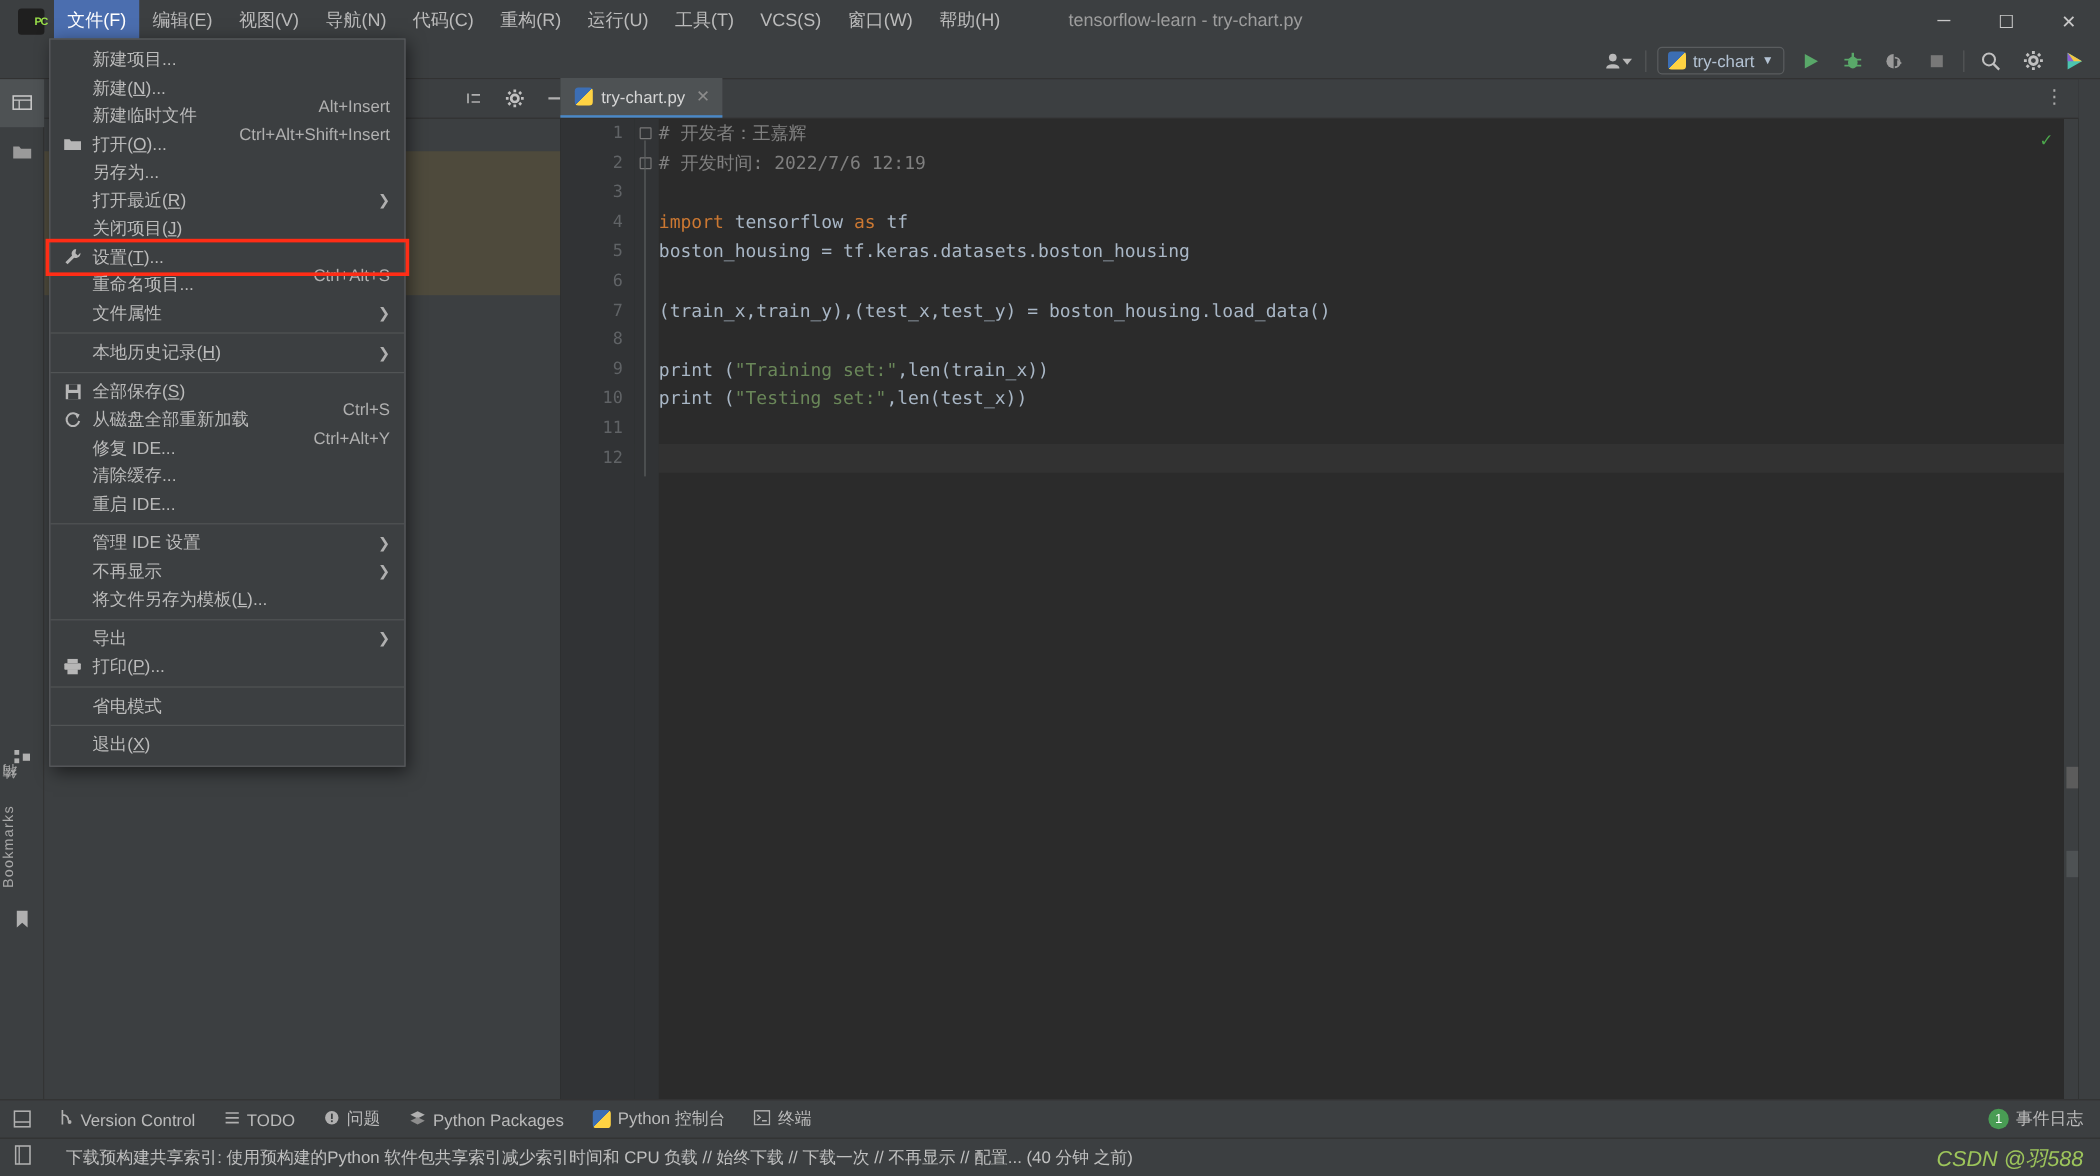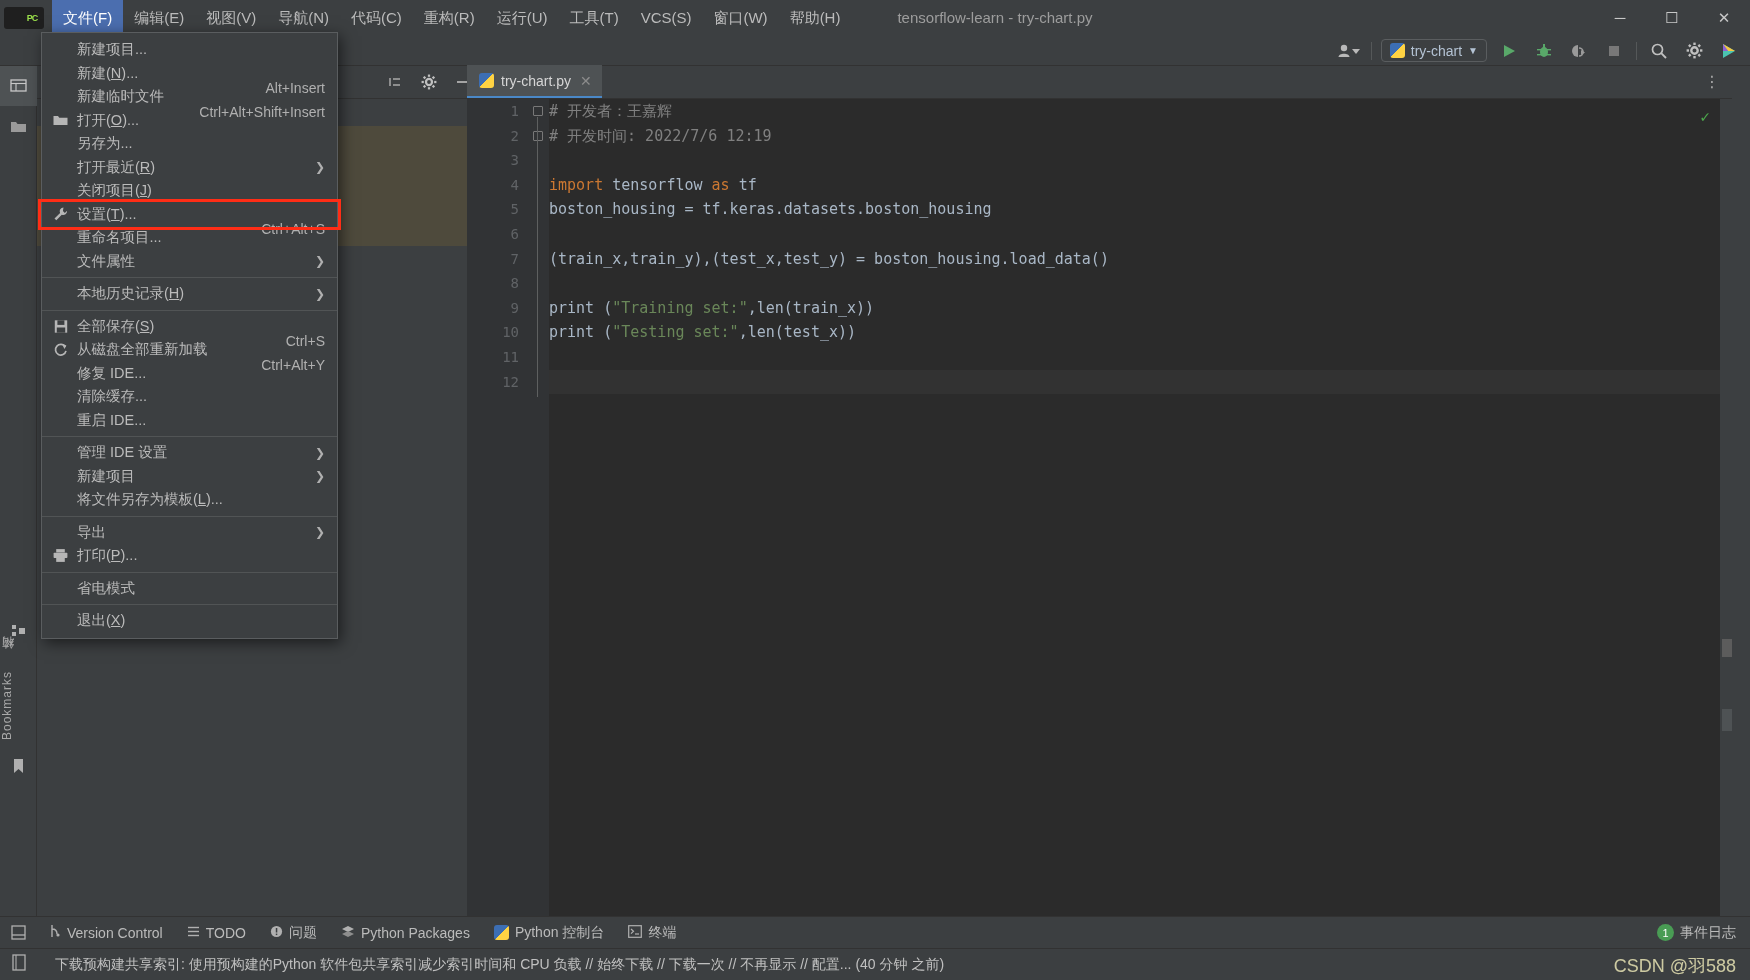--- a/index.html
+++ b/index.html
@@ -10,21 +10,21 @@
     overflow: hidden;
   }
   #app { position: relative; width: 1750px; height: 980px; background: #3c3f41; }
 
   
   .titlebar {
     position: absolute; left: 0; top: 0; width: 1750px; height: 35px;
     background: #3c3f41; display: flex; align-items: center;
   }
   .pc-logo {
-    width: 40px; height: 22px; margin-left: 4px; margin-right: 8px;
+    width: 22px; height: 22px; margin-left: 15px; margin-right: 8px;
     background: #1f1f1f; border-radius: 3px;
     display: flex; align-items: center; justify-content: center;
     font-size: 9px; font-weight: bold; color: #9ae04a; letter-spacing: -1px; padding-left: 16px;
   }
   .menubar { display: flex; align-items: flex-start; height: 35px; }
   .menu-top {
     padding: 0 11px; height: 35px; line-height: 35px;
     font-size: 15px; color: #bbbbbb; cursor: default; white-space: nowrap;
   }
   .menu-top.active { background: #4b6eaf; color: #ffffff; }
@@ -197,21 +197,21 @@
   }
   .st-msg {
     font-size: 14px; color: #c0c0c0; margin-left: 29px; white-space: nowrap;
   }
   .st-right {
     position: absolute; right: 10px; display: flex; align-items: center; gap: 22px;
     font-size: 14px; color: #c0c0c0;
   }
   .watermark {
     position: absolute; right: 14px; bottom: 2px;
-    font-size: 18px; color: #fef9c3; opacity: .75; white-space: nowrap;
+    font-size: 18px; color: #bef264; opacity: .75; white-space: nowrap; font-style: italic;
   }
 
   
   .popup {
     position: absolute; left: 41px; top: 32px; width: 297px;
     background: #3c3f41; border: 1px solid #5a5d5f;
     box-shadow: 3px 4px 14px rgba(0,0,0,.55); z-index: 50;
     padding: 5px 0;
   }
   .mi {
@@ -612,21 +612,21 @@
       </div>
       <div class="mi">
         <span class="mi-label">重启 IDE...</span>
       </div>
       <div class="mi-sep"></div>
       <div class="mi">
         <span class="mi-label">管理 IDE 设置</span>
         <span class="mi-arrow">❯</span>
       </div>
       <div class="mi">
-        <span class="mi-label">新建项目</span>
+        <span class="mi-label">不再显示</span>
         <span class="mi-arrow">❯</span>
       </div>
       <div class="mi">
         <span class="mi-label">将文件另存为模板(<span class="u">L</span>)...</span>
       </div>
       <div class="mi-sep"></div>
       <div class="mi">
         <span class="mi-label">导出</span>
         <span class="mi-arrow">❯</span>
       </div>

